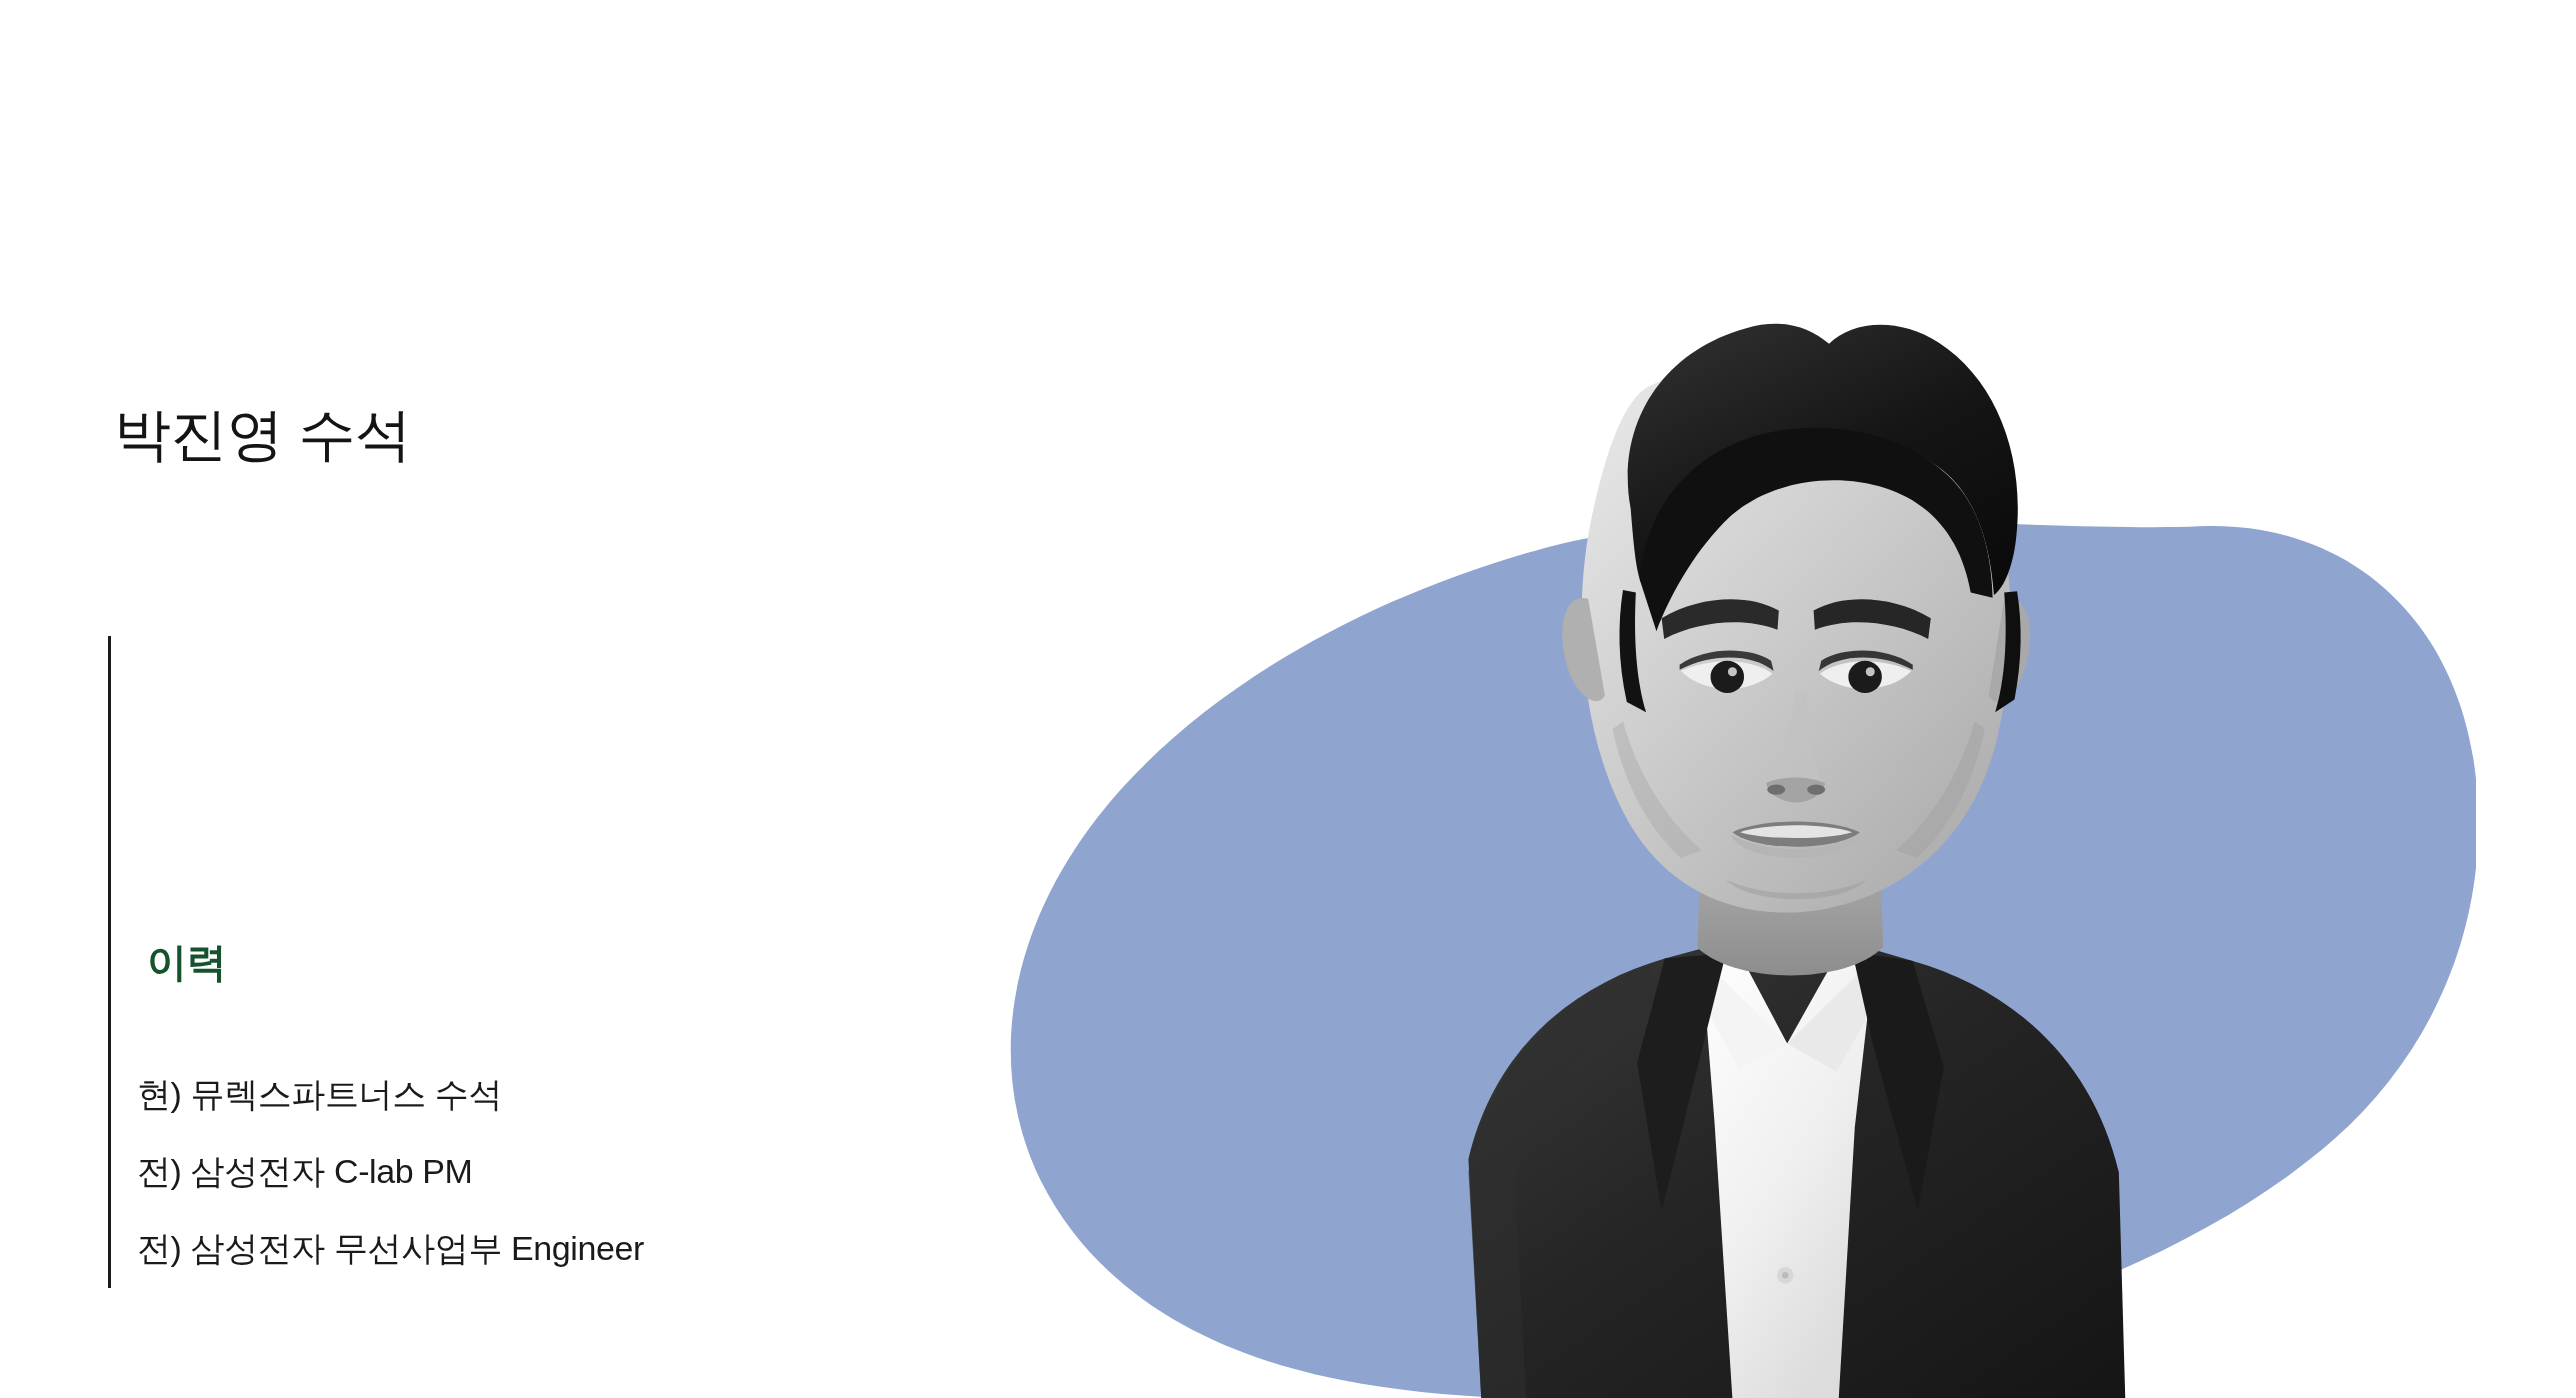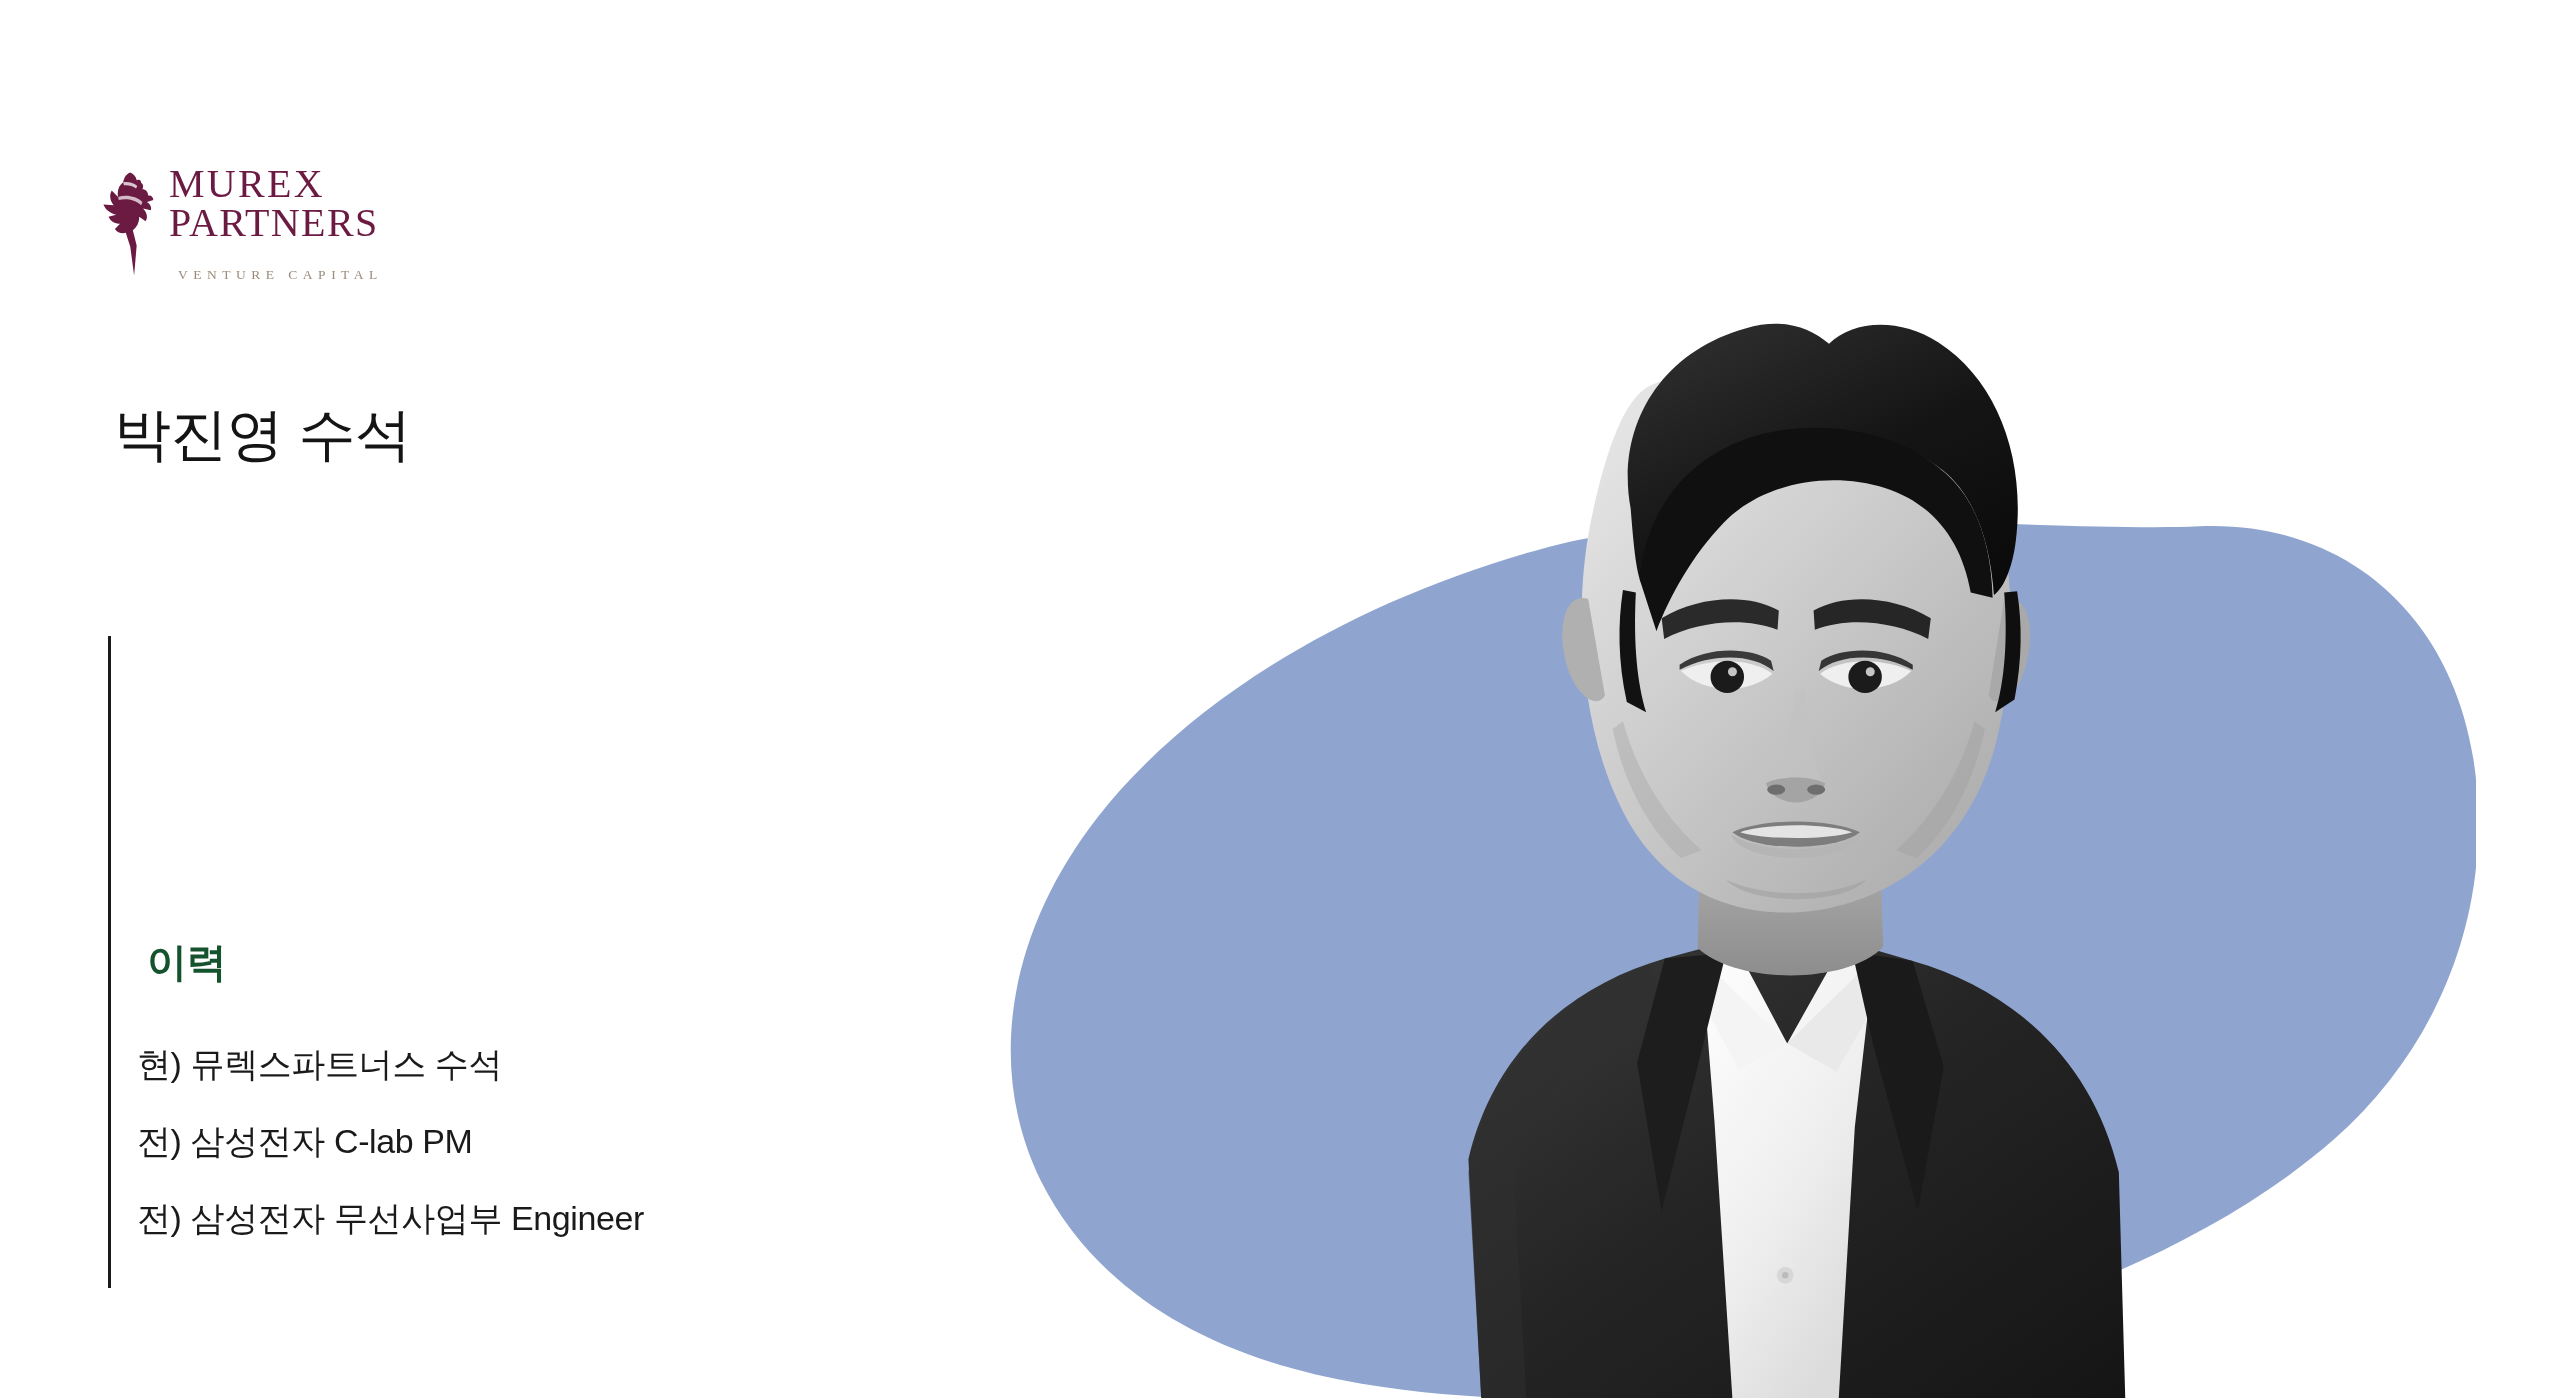--- a/index.html
+++ b/index.html
@@ -95,21 +95,21 @@
     font-family: "Liberation Sans", sans-serif;
     font-weight: bold;
     color: #14532d;
     font-size: 40px;
     letter-spacing: -0.3px;
     white-space: nowrap;
   }
   .career-list {
     position: absolute;
     left: 137px;
-    top: 1047px;
+    top: 1077px;
     width: 902px;
   }
   .career-item {
     font-family: "Liberation Sans", sans-serif;
     font-weight: 400;
     color: #1a1a1a;
     font-size: 34px;
     letter-spacing: -0.4px;
     line-height: 1.0em;
     margin-bottom: 43px;
@@ -286,59 +286,20 @@
       <path d="M 1000 1046 C 1060 1074, 1158 1074, 1218 1046
                C 1182 1086, 1038 1086, 1000 1046 Z" fill="#9c9c9c" opacity="0.5"></path>
 
       <path d="M 840 800 C 862 880, 906 952, 962 1000 L 930 1012
                C 876 964, 840 890, 824 812 Z" fill="#a9a9a9" opacity="0.45"></path>
       <path d="M 1386 800 C 1364 880, 1320 952, 1264 1000 L 1296 1012
                C 1350 964, 1386 890, 1402 812 Z" fill="#9f9f9f" opacity="0.45"></path>
     </svg>
   </div>
 
-  <div class="logo-block">
-    <div class="logo-shell">
-      <svg viewBox="0 0 100 165" aria-hidden="true">
-        <path d="M 52 4
-                 C 57 6, 61 10, 62 16
-                 C 66 14, 69 16, 69 20
-                 C 72 22, 73 26, 71 30
-                 C 76 30, 80 34, 80 40
-                 C 84 39, 88 42, 88 47
-                 L 78 50
-                 C 83 53, 86 58, 84 63
-                 L 72 60
-                 C 78 66, 80 74, 76 80
-                 L 66 73
-                 C 66 82, 62 90, 56 94
-                 L 62 118
-                 L 58 165
-                 L 52 120
-                 L 45 98
-                 C 39 100, 32 98, 28 92
-                 L 36 84
-                 C 28 84, 21 80, 18 73
-                 L 30 70
-                 C 21 68, 13 62, 10 54
-                 L 26 55
-                 C 20 48, 19 39, 23 32
-                 L 33 42
-                 C 31 33, 34 24, 41 19
-                 C 42 12, 46 6, 52 4 Z" fill="#6b1a42"></path>
-        <path d="M 41 19 C 49 18, 58 20, 63 25 L 61 29 C 55 24, 47 23, 42 24 Z" fill="#ffffff" opacity="0.75"></path>
-        <path d="M 33 42 C 46 38, 62 41, 71 50 L 69 55 C 59 46, 45 44, 34 47 Z" fill="#ffffff" opacity="0.7"></path>
-      </svg>
-    </div>
-    <div class="logo-wordmark">
-      <div class="logo-line l1">MUREX</div>
-      <div class="logo-line l2">PARTNERS</div>
-    </div>
-    <div class="logo-sub">VENTURE CAPITAL</div>
-  </div>
 
   <div class="title-block">
     <div class="title-line second">박진영 수석</div>
   </div>
 
   <div class="v-rule"></div>
 
   <div class="career-heading">이력</div>
   <div class="career-list">
     <div class="career-item">현) 뮤렉스파트너스 수석</div>

